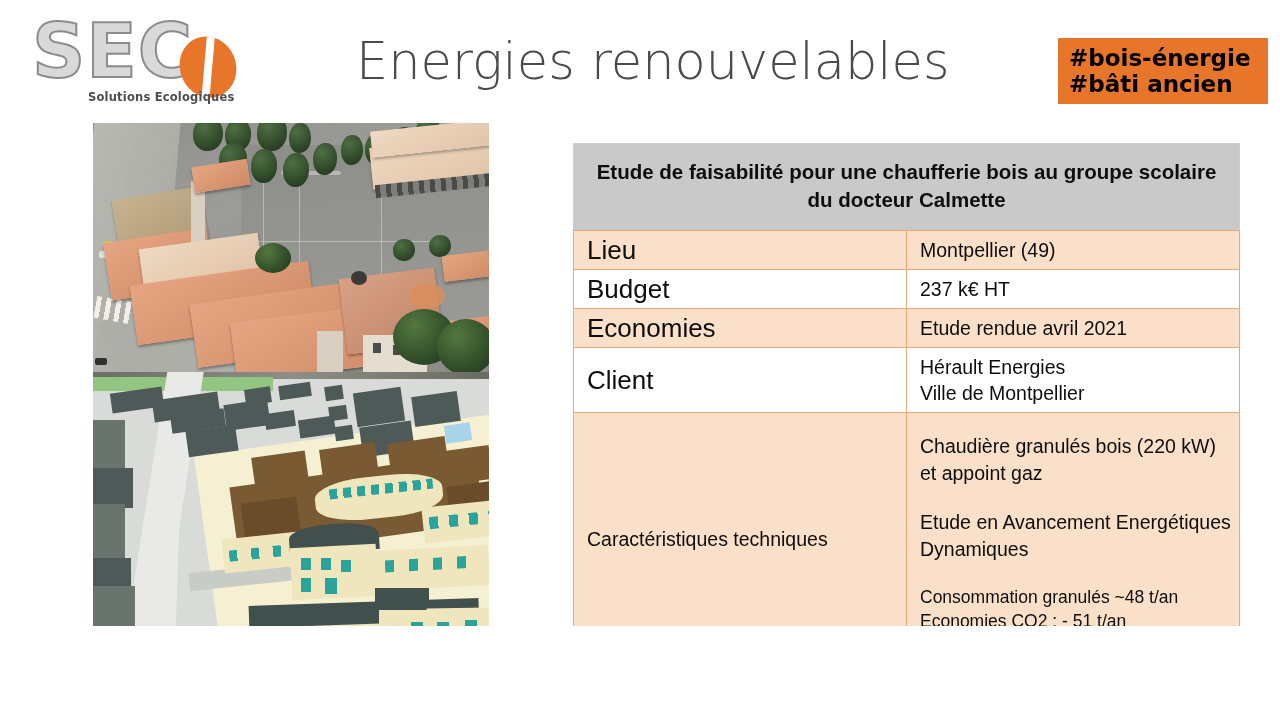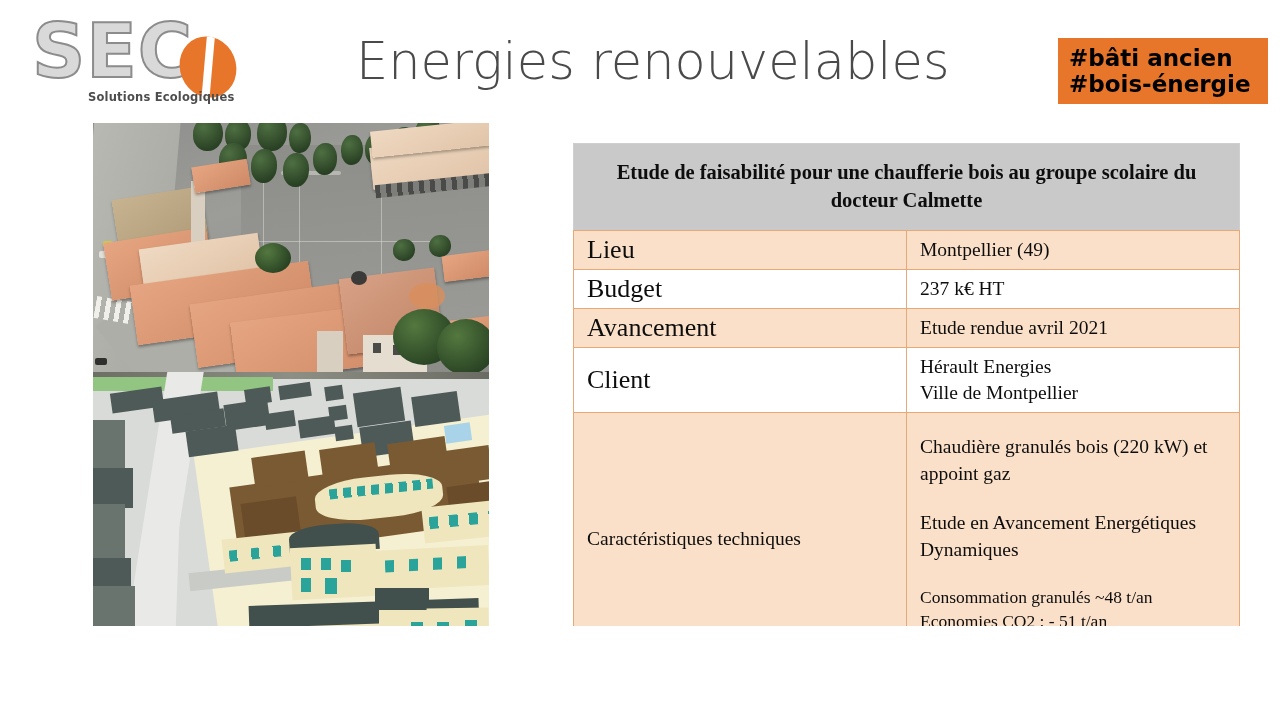--- a/index.html
+++ b/index.html
@@ -244,21 +244,21 @@
     position: absolute;
     left: 573px;
     top: 143px;
     width: 667px;
     border-collapse: collapse;
     table-layout: fixed;
   }
   .info-table td {
     border: 1px solid #e7a977;
     vertical-align: middle;
-    font-family: Liberation Serif, serif;
+    font-family: Liberation Sans, sans-serif;
     color: #0d0d0d;
   }
   .th-cell {
     background: #c9c9c9;
     text-align: center;
     font-size: 20.5px;
     font-weight: bold;
     line-height: 28px;
     padding: 14px 22px 16px 22px;
     border-top: 1px solid #cfcfcf !important;
@@ -330,22 +330,22 @@
 
   <div class="logo-wrap">
     <div class="logo-letters">SEC</div>
     <div class="logo-o"></div>
     <div class="logo-tag">Solutions Ecologiques</div>
   </div>
 
   <div class="slide-title">Energies renouvelables</div>
 
   <div class="tag-badge">
+    <div>#bois-énergie</div>
     <div>#bâti ancien</div>
-    <div>#bois-énergie</div>
   </div>
 
   <div class="photo-aerial">
     <div class="pa-layer pa-asphalt"></div>
     <div class="pa-layer pa-court"></div>
 
     <div class="pa-layer pa-line" style="left:170px;top:60px;width:1px;height:160px;"></div>
     <div class="pa-layer pa-line" style="left:206px;top:58px;width:1px;height:170px;"></div>
     <div class="pa-layer pa-line" style="left:288px;top:52px;width:1px;height:180px;"></div>
     <div class="pa-layer pa-line" style="left:160px;top:118px;width:190px;height:1px;"></div>
@@ -491,21 +491,21 @@
       </tr>
       <tr class="row-peach">
         <td class="r-label">Lieu</td>
         <td class="r-value">Montpellier (49)</td>
       </tr>
       <tr class="row-white">
         <td class="r-label">Budget</td>
         <td class="r-value">237 k€ HT</td>
       </tr>
       <tr class="row-peach">
-        <td class="r-label">Avancement</td>
+        <td class="r-label">Economies</td>
         <td class="r-value">Etude rendue avril 2021</td>
       </tr>
       <tr class="row-white">
         <td class="r-label">Client</td>
         <td class="r-value">
           <div>Hérault Energies</div>
           <div>Ville de Montpellier</div>
         </td>
       </tr>
       <tr class="row-peach">

